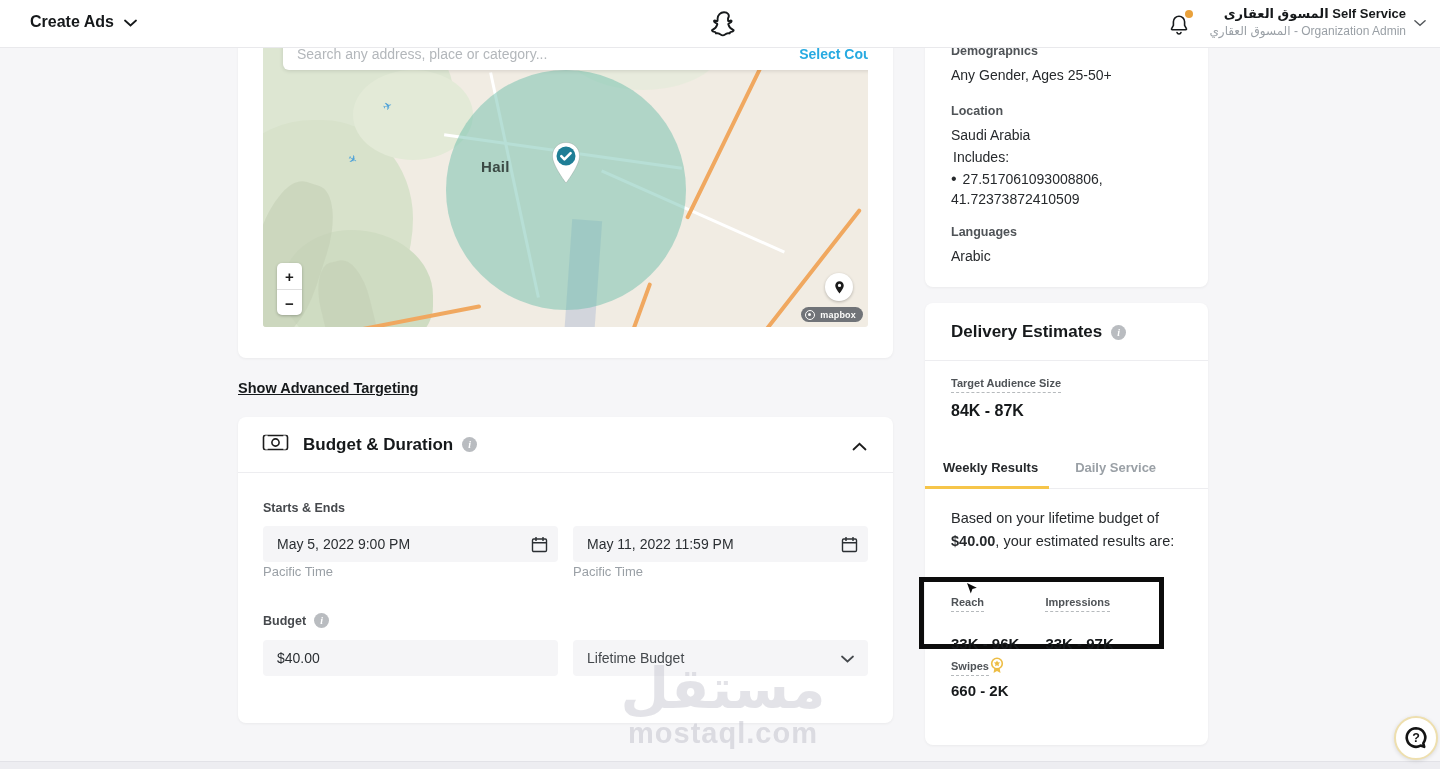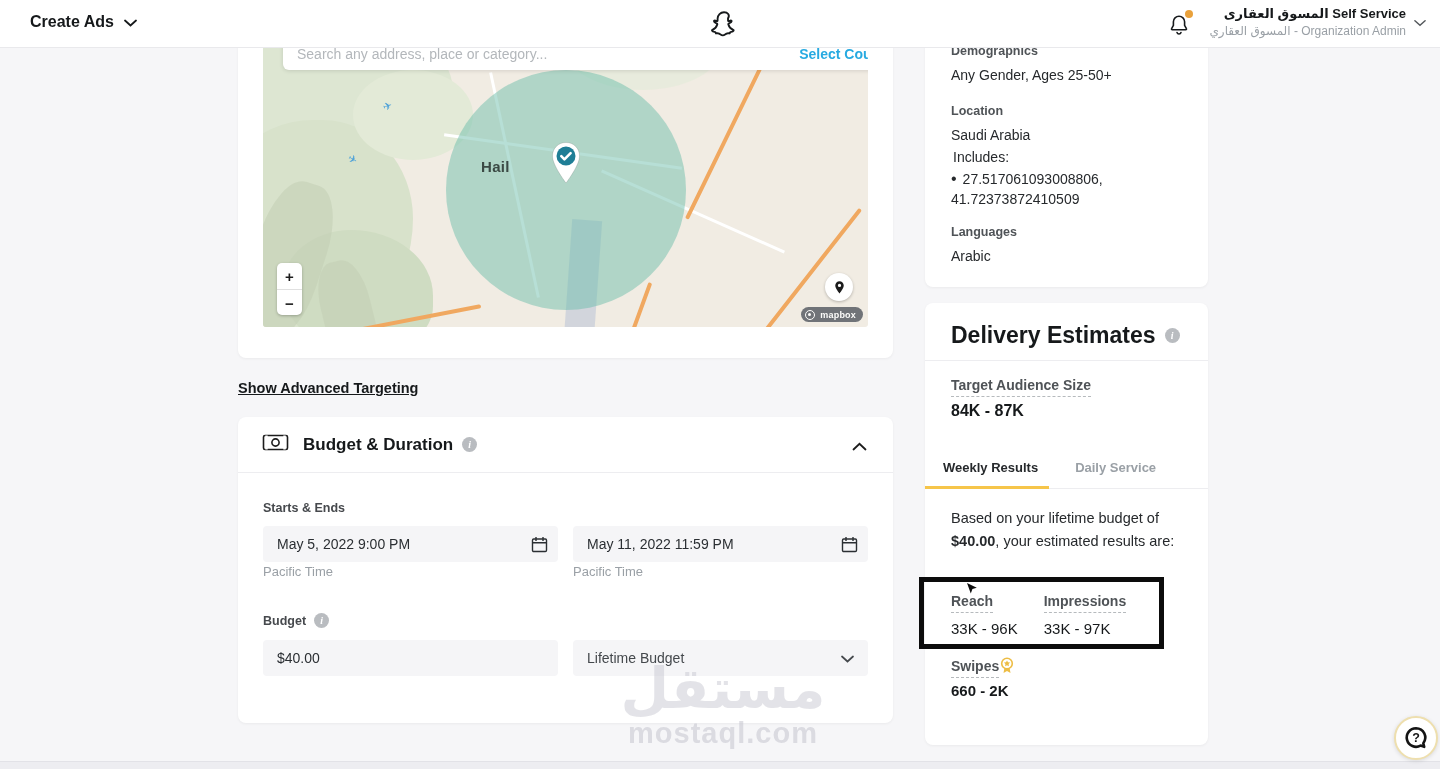--- a/index.html
+++ b/index.html
@@ -93,33 +93,33 @@
   .sum-card { left:925px; top:20px; width:283px; height:267px; padding:24px 26px; }
   .sum-label { font-size:12.5px; font-weight:700; color:#4f5357; margin-bottom:9px; }
   .sum-value { font-size:14px; color:#26292c; margin-bottom:21px; }
   .sum-includes { font-size:14px; color:#26292c; margin:-15px 0 6px 2px; }
   .sum-coords { font-size:14px; color:#26292c; line-height:20px; margin-bottom:16px; }
   .sum-coords .dot { font-size:16px; line-height:14px; margin-right:6px; }
 
   
   .del-card { left:925px; top:303px; width:283px; height:442px; }
   .del-title-row { position:absolute; left:26px; top:19px; display:flex; align-items:center; gap:9px; }
-  .del-title { font-size:23px; font-weight:700; color:#16191b; }
+  .del-title { font-size:17px; font-weight:700; color:#16191b; }
   .del-div1 { position:absolute; left:0; top:57px; width:100%; height:1px; background:#ededf0; }
-  .dashed-label { display:inline-block; font-size:14px; font-weight:700; color:#4f5357; border-bottom:1px dashed #b6babd; padding-bottom:3px; }
+  .dashed-label { display:inline-block; font-size:11px; font-weight:700; color:#4f5357; border-bottom:1px dashed #b6babd; padding-bottom:3px; }
   .tas-label { position:absolute; left:26px; top:74px; }
   .tas-value { position:absolute; left:26px; top:99px; font-size:16px; font-weight:700; color:#16191b; }
   .tabs { position:absolute; left:0; top:144px; width:100%; height:42px; border-bottom:1px solid #ededf0; display:flex; align-items:flex-end; }
   .tab { font-size:13px; font-weight:700; padding-bottom:13px; cursor:pointer; }
   .tab-active { color:#26292c; padding-left:18px; padding-right:11px; border-bottom:3px solid #f6c54a; margin-bottom:-1px; padding-bottom:11px; }
   .tab-idle { color:#9aa0a6; margin-left:26px; }
   .del-para { position:absolute; left:26px; top:204px; width:236px; font-size:14.5px; line-height:23px; color:#26292c; }
   .del-para b { font-weight:700; }
   .metric-box { position:absolute; left:-6px; top:274px; width:245px; height:72px; border:5px solid #0c0c0c; background:transparent; display:flex; gap:26px; padding:10px 0 0 27px; z-index:40; }
-  .metric-value { font-size:15px; font-weight:400; color:#16191b; margin-top:7px; }
+  .metric-value { font-size:15px; font-weight:700; color:#16191b; margin-top:23px; }
   .cursor-glyph { position:absolute; left:42px; top:1px; z-index:41; }
   .swipes-row { position:absolute; left:26px; top:354px; display:flex; align-items:center; }
   .swipes-value { position:absolute; left:26px; top:379px; font-size:15px; font-weight:700; color:#16191b; }
 
   
   .watermark { position:absolute; left:570px; top:660px; width:306px; text-align:center; z-index:50; pointer-events:none; }
   .wm-ar { font-size:56px; font-weight:700; color:#c9c9d2; opacity:.5; line-height:58px; }
   .wm-domain { font-size:29px; font-weight:700; color:#c5c5cf; opacity:.55; line-height:30px; letter-spacing:1px; }
 
   

